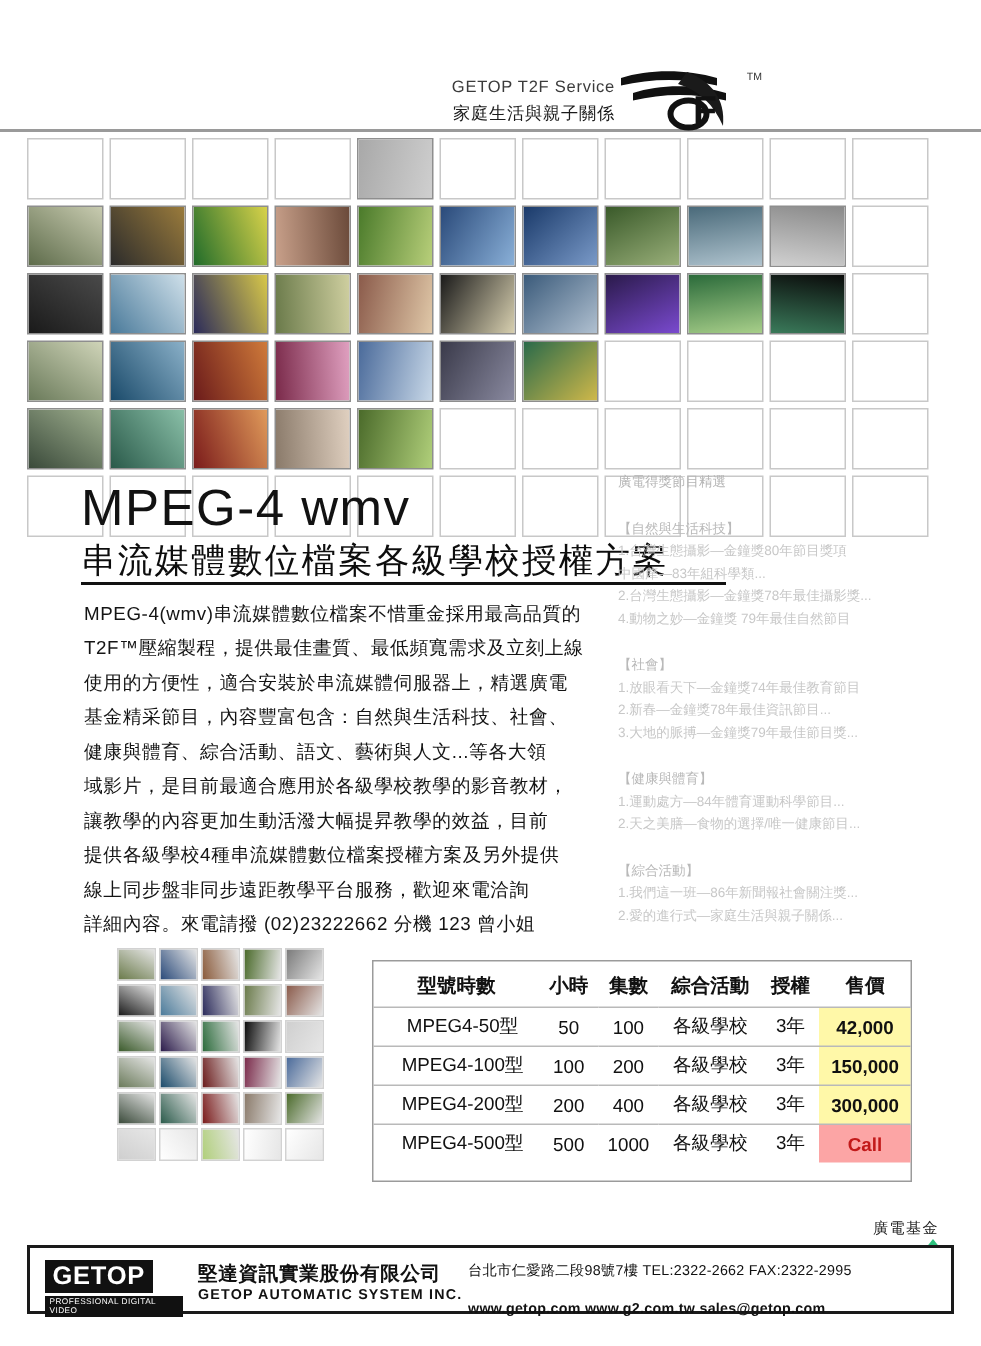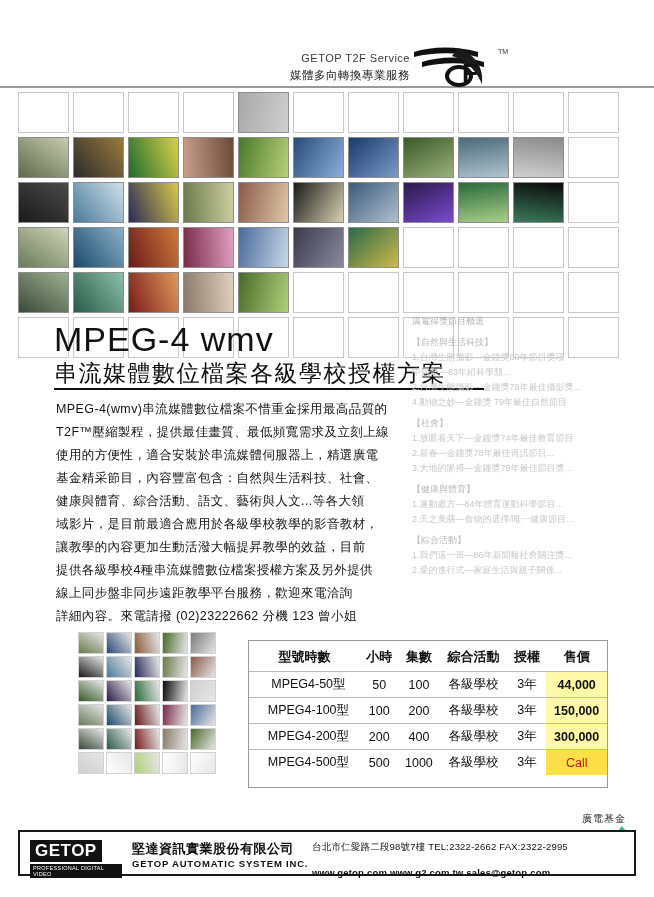--- a/index.html
+++ b/index.html
@@ -123,21 +123,21 @@
   
   .awards {
     position: absolute;
     left: 412px; top: 308px;
     width: 230px;
     font-size: 9px;
     line-height: 15px;
     color: #c8c8c8;
   }
   .awards .hd { color: #b4b4b4; margin-top: 6px; }
-  .awards .sec { color: #b9b9b9; margin-top: 6px; }
+  .awards .sec { color: #b9b9b9; margin-top: 16px; }
   .awards .ln { white-space: nowrap; overflow: hidden; }
 
   
   .mosaic {
     position: absolute;
     left: 78px; top: 632px;
     width: 142px;
   }
   .mosaic-row { display: flex; gap: 2px; margin-bottom: 2px; }
   .mcell {
@@ -178,22 +178,22 @@
   }
   table.price td.model {
     text-align: center;
     padding-left: 12px;
   }
   td.price-cell {
     background: #fff8a8;
     font-weight: bold;
   }
   td.call-cell {
-    background: #fde047;
-    font-weight: normal;
+    background: #fca5a5;
+    font-weight: bold;
     color: #c21a1a;
     margin-top: 35px;
   }
 
   
   .gd-label {
     position: absolute;
     right: 28px; top: 812px;
     font-size: 10px;
     color: #222;
@@ -272,21 +272,21 @@
     width: 654px; height: 13px;
     background: #fff;
   }
 </style>
 </head>
 <body>
 
 <div class="header">
   <div class="header-rule"></div>
   <div class="brand-line1">GETOP T2F Service</div>
-  <div class="brand-line2">媒體多向轉換專業服務</div>
+  <div class="brand-line2">家庭生活與親子關係</div>
   <div class="t2f-logo">
     <svg width="90" height="44" viewBox="0 0 90 44">
       <path d="M2 8 C20 2, 46 2, 66 8 L66 13 C46 8, 22 8, 2 13 Z" fill="#111"></path>
       <path d="M10 18 C28 12, 52 12, 72 18 L72 23 C52 18, 30 18, 10 23 Z" fill="#111"></path>
       <path d="M46 4 C62 10, 72 22, 70 40 C64 26, 54 16, 40 12 Z" fill="#1a1a1a"></path>
       <text x="50" y="38" font-family="Liberation Sans, sans-serif" font-size="26" font-weight="bold" fill="#111">F</text>
       <ellipse cx="47" cy="32" rx="12" ry="9" fill="none" stroke="#111" stroke-width="4"></ellipse>
     </svg>
   </div>
   <div class="tm">TM</div>
@@ -532,21 +532,21 @@
           <th>售價</th>
         </tr>
     </thead>
     <tbody id="price-body">
         <tr>
           <td class="model">MPEG4-50型</td>
           <td>50</td>
           <td>100</td>
           <td>各級學校</td>
           <td>3年</td>
-          <td class="price-cell">44,000</td>
+          <td class="price-cell">42,000</td>
         </tr>
         <tr>
           <td class="model">MPEG4-100型</td>
           <td>100</td>
           <td>200</td>
           <td>各級學校</td>
           <td>3年</td>
           <td class="price-cell">150,000</td>
         </tr>
         <tr>

